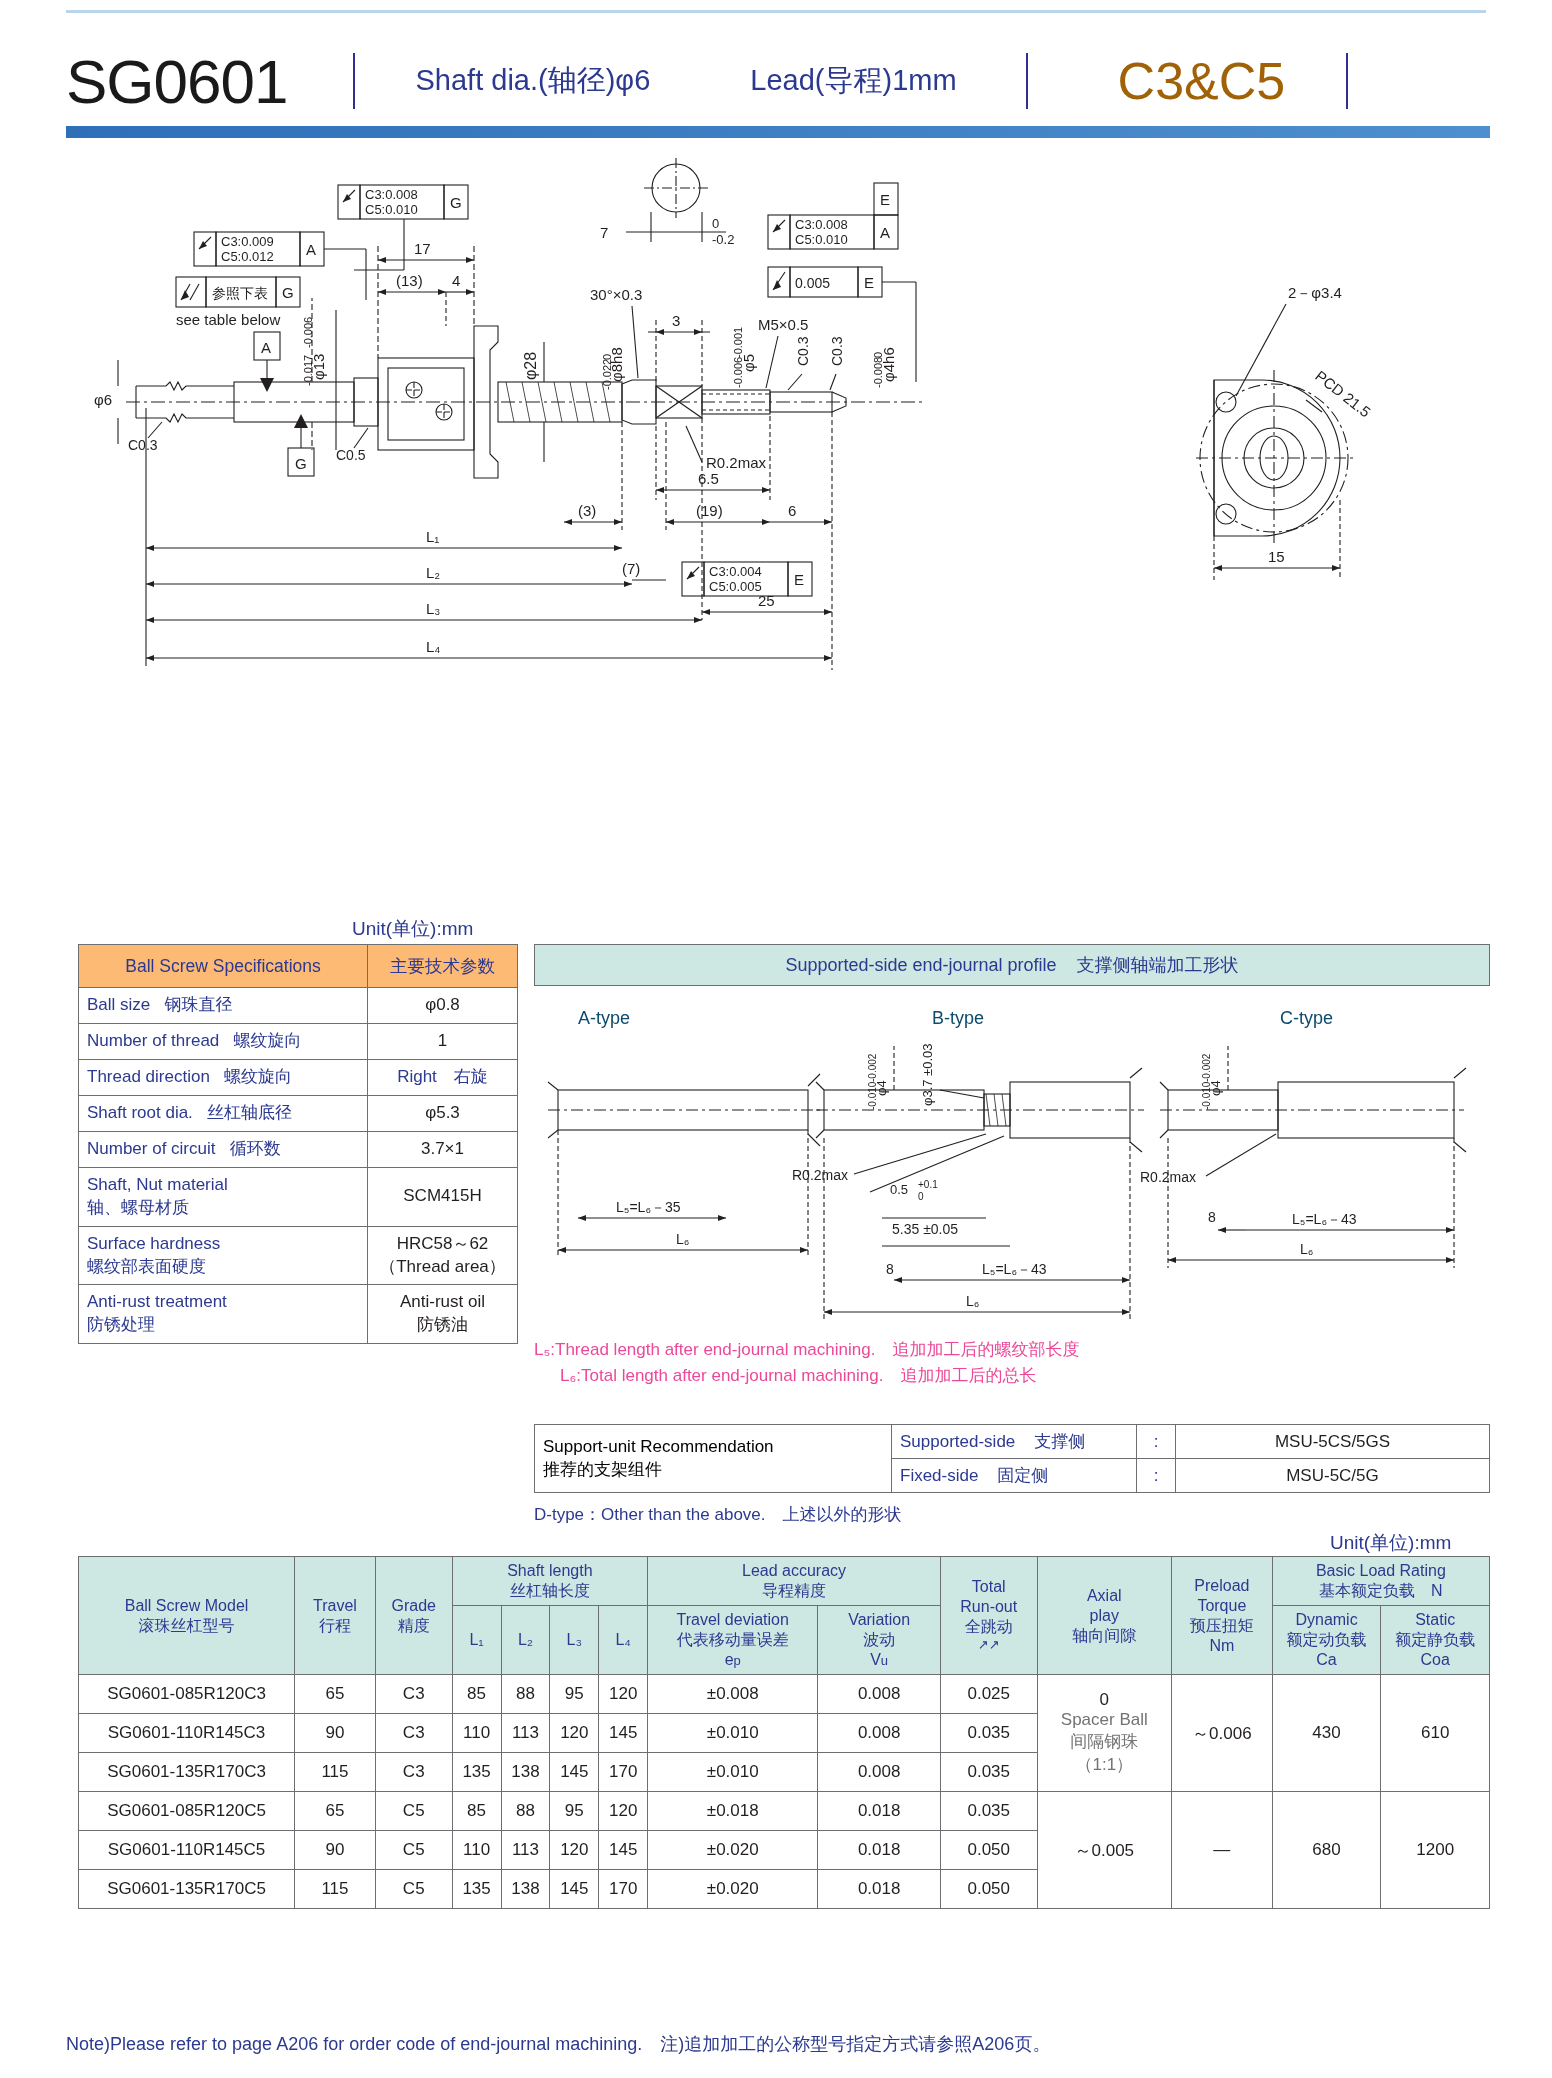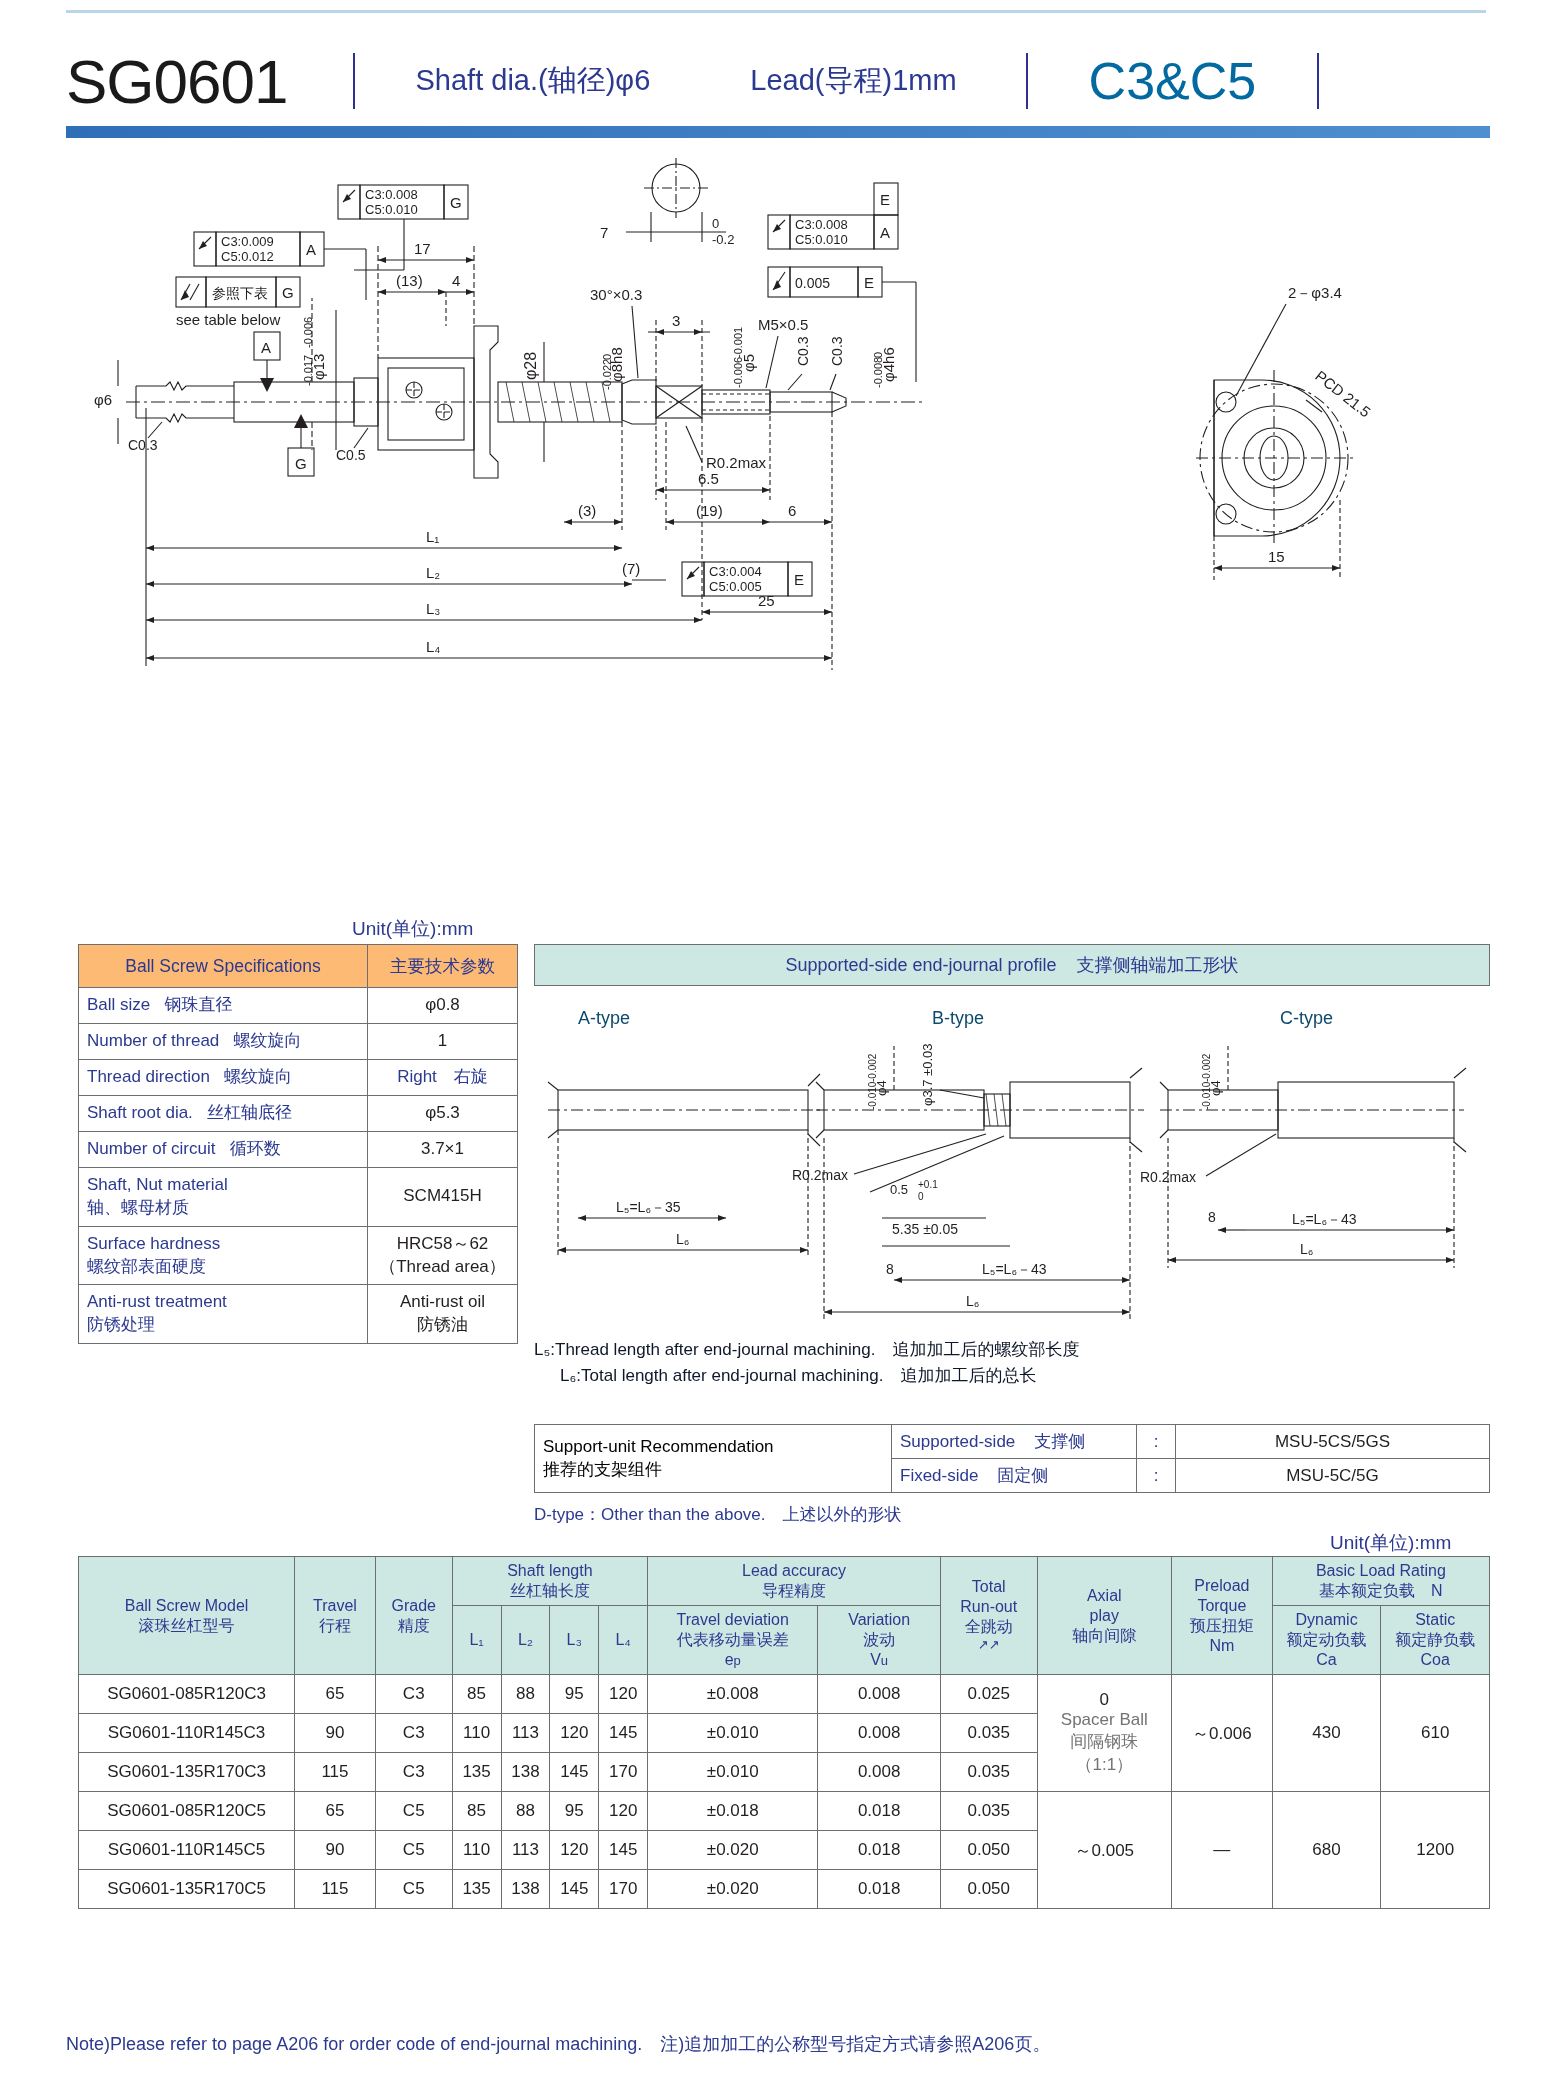--- a/index.html
+++ b/index.html
@@ -10,21 +10,21 @@
     color:#231f20;
     position:relative;
     overflow:hidden;
   }
   
   .top-rule{position:absolute;left:66px;top:10px;width:1420px;height:3px;background:#b9d5e8;}
   .header{position:absolute;left:66px;top:38px;width:1424px;height:86px;display:flex;align-items:center;gap:35px;}
   .h-title{font-size:62px;letter-spacing:-1px;color:#1a1a1a;font-weight:400;}
   .h-sep{width:2px;height:56px;background:#2e3192;margin:0 26px 0 30px;}
   .h-sub{font-size:29px;color:#2b3990;}
-  .h-grade{font-size:52px;color:#0369a1;}
+  .h-grade{font-size:52px;color:#a16207;margin-left:29px;}
   .blue-bar2{position:absolute;left:66px;top:126px;width:1424px;height:12px;background:linear-gradient(to right,#2f6fb8,#4e8fd0);}
 
   
   .drawing{position:absolute;left:66px;top:150px;width:1424px;height:740px;}
   .drawing svg{position:absolute;left:0;top:0;}
 
   
   .unit1{position:absolute;left:352px;top:916px;font-size:19px;color:#2b3990;}
   .unit2{position:absolute;left:1330px;top:1530px;font-size:19px;color:#2b3990;}
 
@@ -36,21 +36,21 @@
   .spec .k{color:#2b3990;width:272px;line-height:1.35;}
   .spec .v{text-align:center;color:#231f20;line-height:1.35;}
   .spec .v .blue{color:#2b3990;}
 
   
   .ej{position:absolute;left:534px;top:944px;width:956px;}
   .ej-hdr{border:1px solid #6d6e71;background:#cde8e2;color:#2b3990;text-align:center;font-size:18px;padding:8px 0;}
   .ej-body{position:relative;height:392px;border-left:0;border-right:0;}
   .ej-body svg{position:absolute;left:0;top:0;}
   .ej-type{position:absolute;font-size:18px;color:#0c4a6e;}
-  .ej-note{position:absolute;font-size:17px;color:#0f172a;}
+  .ej-note{position:absolute;font-size:17px;color:#ec4899;}
   .sup{position:absolute;left:534px;top:1424px;width:956px;font-size:17px;}
   .sup td{border:1px solid #6d6e71;padding:5px 8px;}
   .sup .c1{color:#000000;width:340px;line-height:1.3;}
   .sup .c2{color:#2b3990;width:228px;}
   .sup .c3{width:22px;color:#2b3990;text-align:center;}
   .sup .c4{text-align:center;}
   .dtype{position:absolute;left:534px;top:1503px;font-size:17px;color:#2b3990;}
 
   
   .main{position:absolute;left:78px;top:1556px;width:1412px;font-size:17px;}

